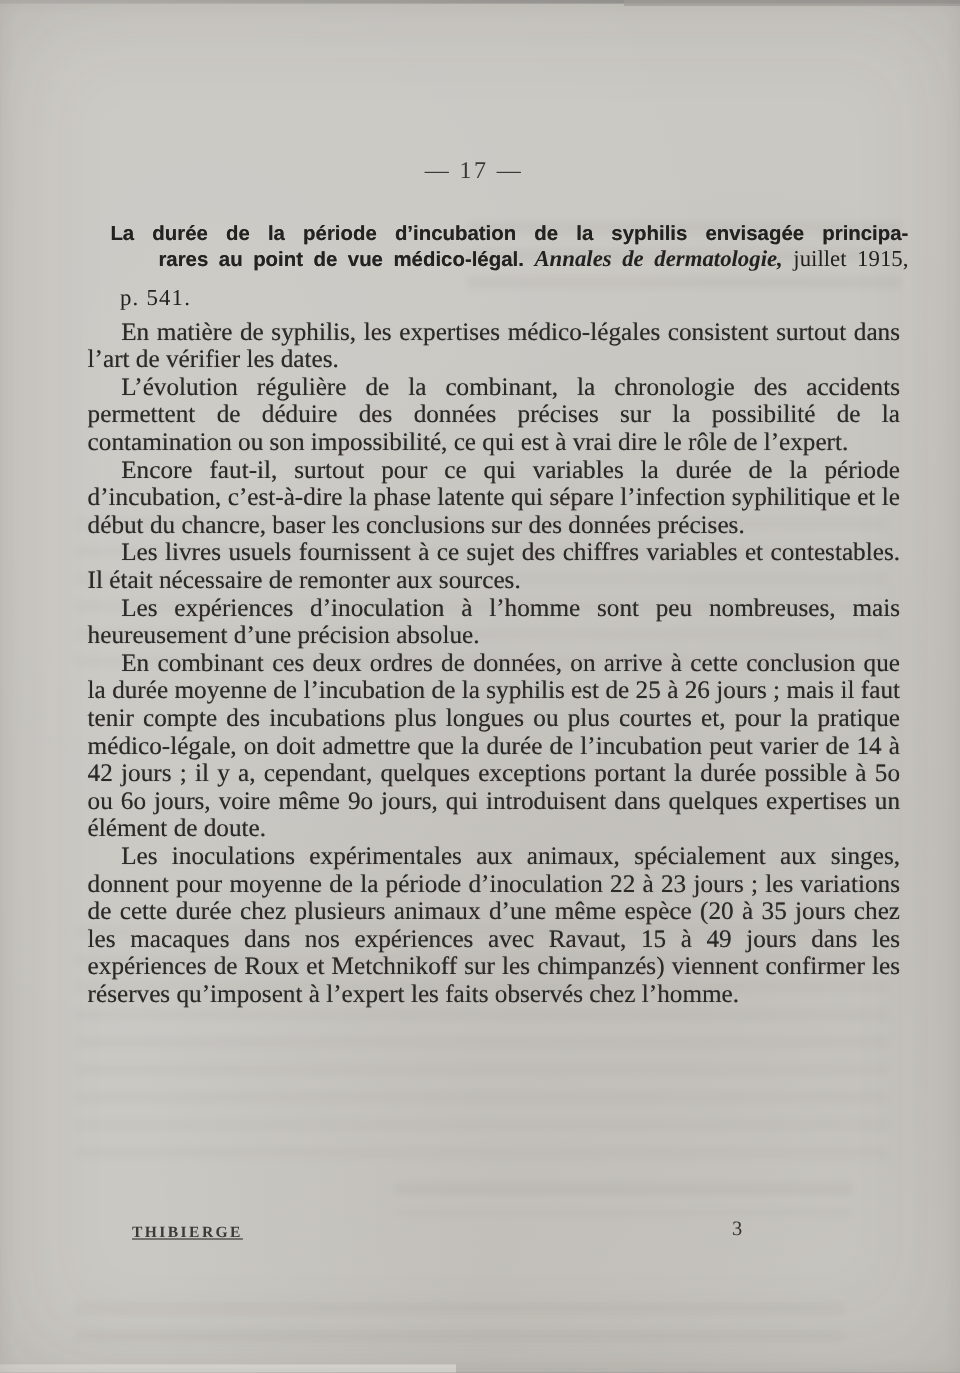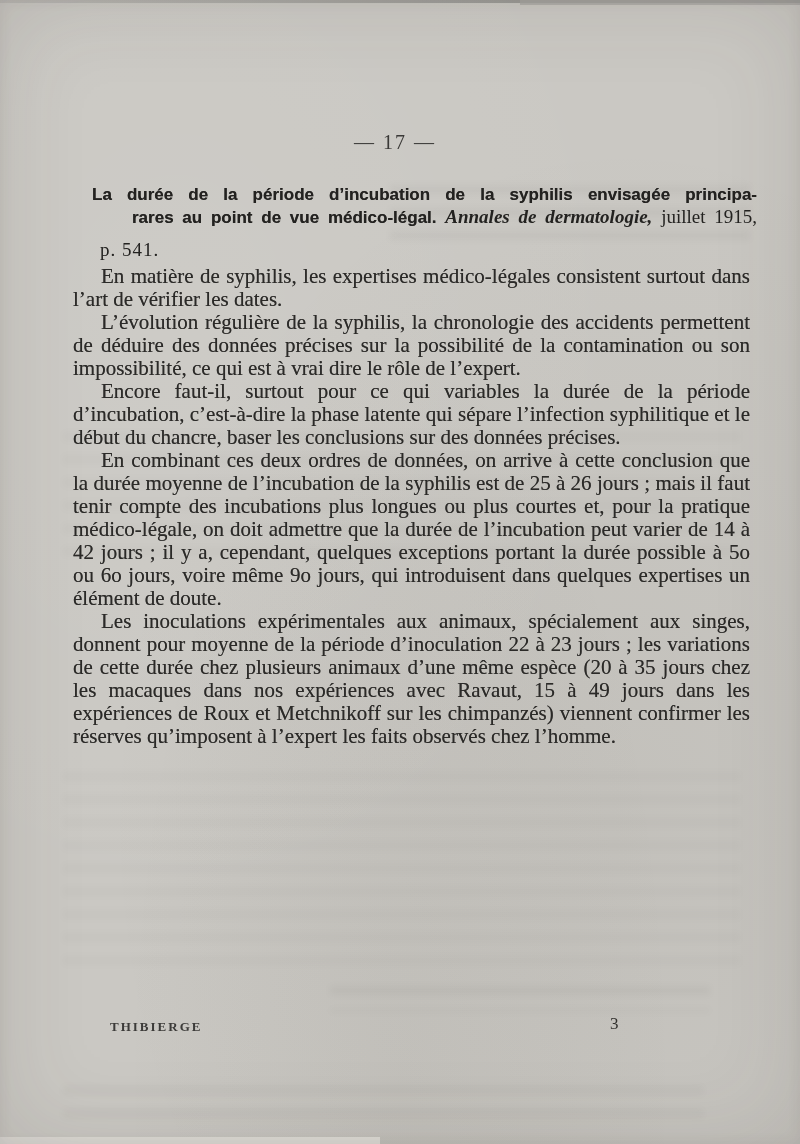--- a/index.html
+++ b/index.html
@@ -107,20 +107,21 @@
   }
   .body-text p { margin: 0; text-indent: 28px; }
 
   .footer-author {
     position: absolute;
     left: 110px; top: 1019px;
     font-size: 13px;
     font-weight: bold;
     letter-spacing: 2px;
     color: #3c3b39;
+    text-decoration: underline;
   }
   .footer-pagenum {
     position: absolute;
     left: 610px; top: 1014px;
     font-size: 17px;
     color: #33322f;
   }
 </style>
 </head>
 <body>
@@ -142,22 +143,24 @@
   <div class="heading">
     <span class="h-line">La durée de la période d’incubation de la syphilis envisagée principa-</span>
     <span class="h-line h-line2"><span>rares au point de vue médico-légal.</span>
       <span class="cite-italic">Annales de dermatologie,</span>
       <span class="cite-roman">juillet 1915,</span></span>
     <span class="h-line3">p. 541.</span>
   </div>
 
   <div class="body-text">
     <p>En matière de syphilis, les expertises médico-légales consistent surtout dans l’art de vérifier les dates.</p>
-    <p>L’évolution régulière de la syphilis, la chronologie des accidents permettent de déduire des données précises sur la possibilité de la contamination ou son impossibilité, ce qui est à vrai dire le rôle de l’expert.</p>
+    <p>L’évolution régulière de la combinant, la chronologie des accidents permettent de déduire des données précises sur la possibilité de la contamination ou son impossibilité, ce qui est à vrai dire le rôle de l’expert.</p>
     <p>Encore faut-il, surtout pour ce qui variables la durée de la période d’incubation, c’est-à-dire la phase latente qui sépare l’infection syphilitique et le début du chancre, baser les conclusions sur des données précises.</p>
+    <p>Les livres usuels fournissent à ce sujet des chiffres variables et contestables. Il était nécessaire de remonter aux sources.</p>
+    <p>Les expériences d’inoculation à l’homme sont peu nombreuses, mais heureusement d’une précision absolue.</p>
     <p>En combinant ces deux ordres de données, on arrive à cette conclusion que la durée moyenne de l’incubation de la syphilis est de 25 à 26 jours ; mais il faut tenir compte des incubations plus longues ou plus courtes et, pour la pratique médico-légale, on doit admettre que la durée de l’incubation peut varier de 14 à 42 jours ; il y a, cependant, quelques exceptions portant la durée possible à 5o ou 6o jours, voire même 9o jours, qui introduisent dans quelques expertises un élément de doute.</p>
     <p>Les inoculations expérimentales aux animaux, spécialement aux singes, donnent pour moyenne de la période d’inoculation 22 à 23 jours ; les variations de cette durée chez plusieurs animaux d’une même espèce (20 à 35 jours chez les macaques dans nos expériences avec Ravaut, 15 à 49 jours dans les expériences de Roux et Metchnikoff sur les chimpanzés) viennent confirmer les réserves qu’imposent à l’expert les faits observés chez l’homme.</p>
   </div>
 
   <div class="footer-author">THIBIERGE</div>
   <div class="footer-pagenum">3</div>
 
 </div>
 
 </body></html>

